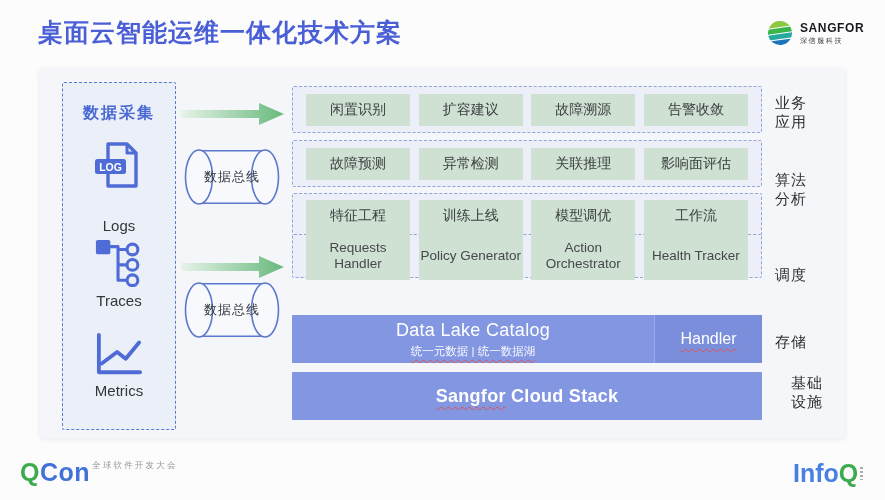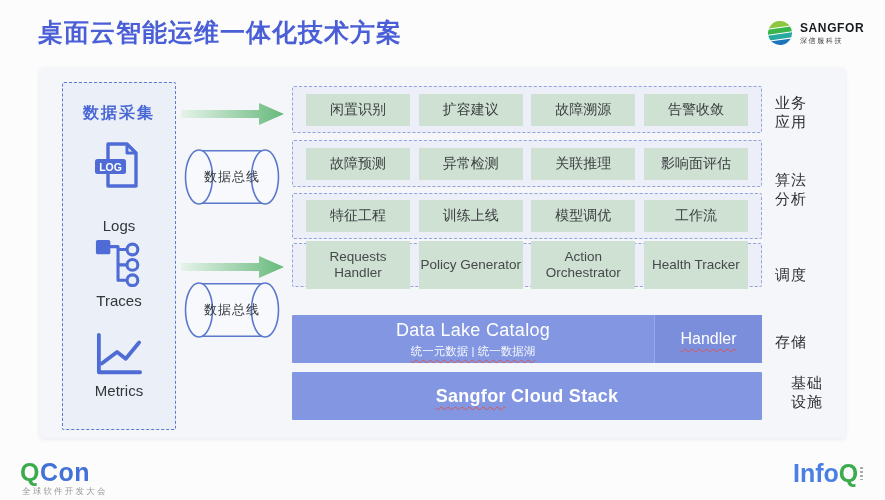--- a/index.html
+++ b/index.html
@@ -82,21 +82,21 @@
     text-decoration-color:#e0524e;text-decoration-thickness:1px;
     text-underline-offset:4px;
   }
 
   
   .side-label{
     left:735px;width:64px;font-size:15px;color:#2d3033;line-height:19px;letter-spacing:1px;
   }
 
   
-  .qcon{left:20px;top:459px;display:flex;flex-direction:column;}
+  .qcon{left:20px;top:459px;display:flex;flex-direction:row;}
   .qcon-text{font-size:25px;font-weight:800;line-height:1.05;letter-spacing:0.5px;}
   .qcon-q{color:#3cab4d;}
   .qcon-con{color:#4272d7;}
   .qcon-sub{font-size:8.5px;color:#96989a;letter-spacing:2.2px;margin-top:1px;margin-left:2px;}
   .infoq{left:793px;top:461px;display:flex;align-items:flex-start;}
   .infoq-text{font-size:25px;font-weight:800;line-height:1.0;}
   .infoq-info{color:#4a80e4;}
   .infoq-q{color:#3cab4d;}
   .infoq-mark{
     width:3px;height:13px;margin-left:2px;margin-top:6px;
@@ -217,21 +217,21 @@
     <div class="gbox">影响面评估</div>
   </div>
 
   <div class="abs group g-cn" style="top:125px;height:46px;">
     <div class="gbox">特征工程</div>
     <div class="gbox">训练上线</div>
     <div class="gbox">模型调优</div>
     <div class="gbox">工作流</div>
   </div>
 
-  <div class="abs group g-en" style="top:175px;height:44px;">
+  <div class="abs group g-en" style="top:166px;height:44px;">
     <div class="gbox">Requests Handler</div>
     <div class="gbox">Policy Generator</div>
     <div class="gbox">Action Orchestrator</div>
     <div class="gbox">Health Tracker</div>
   </div>
 
   <div class="abs bluerow" style="top:247px;height:48px;">
     <div class="dl-main">
       <div class="dl-title">Data Lake Catalog</div>
       <div class="dl-sub sq">统一元数据 | 统一数据湖</div>

